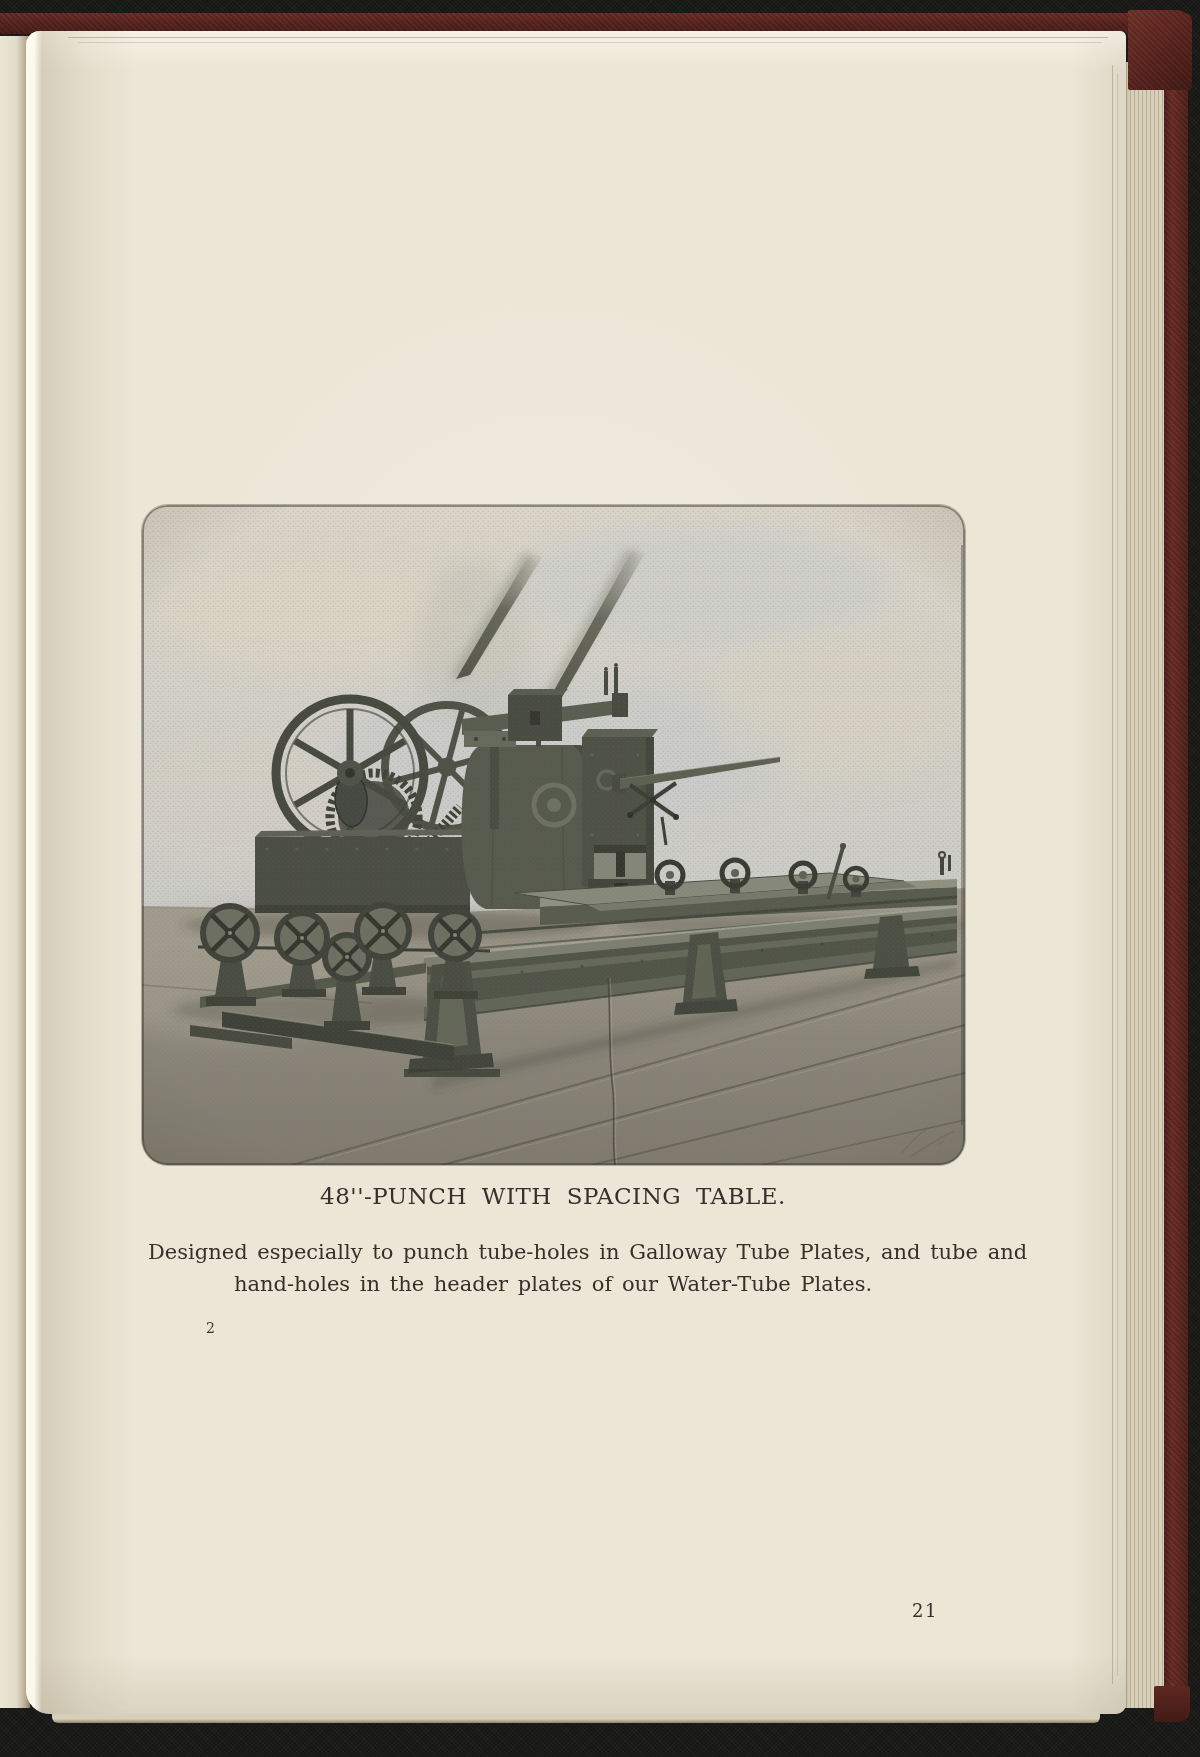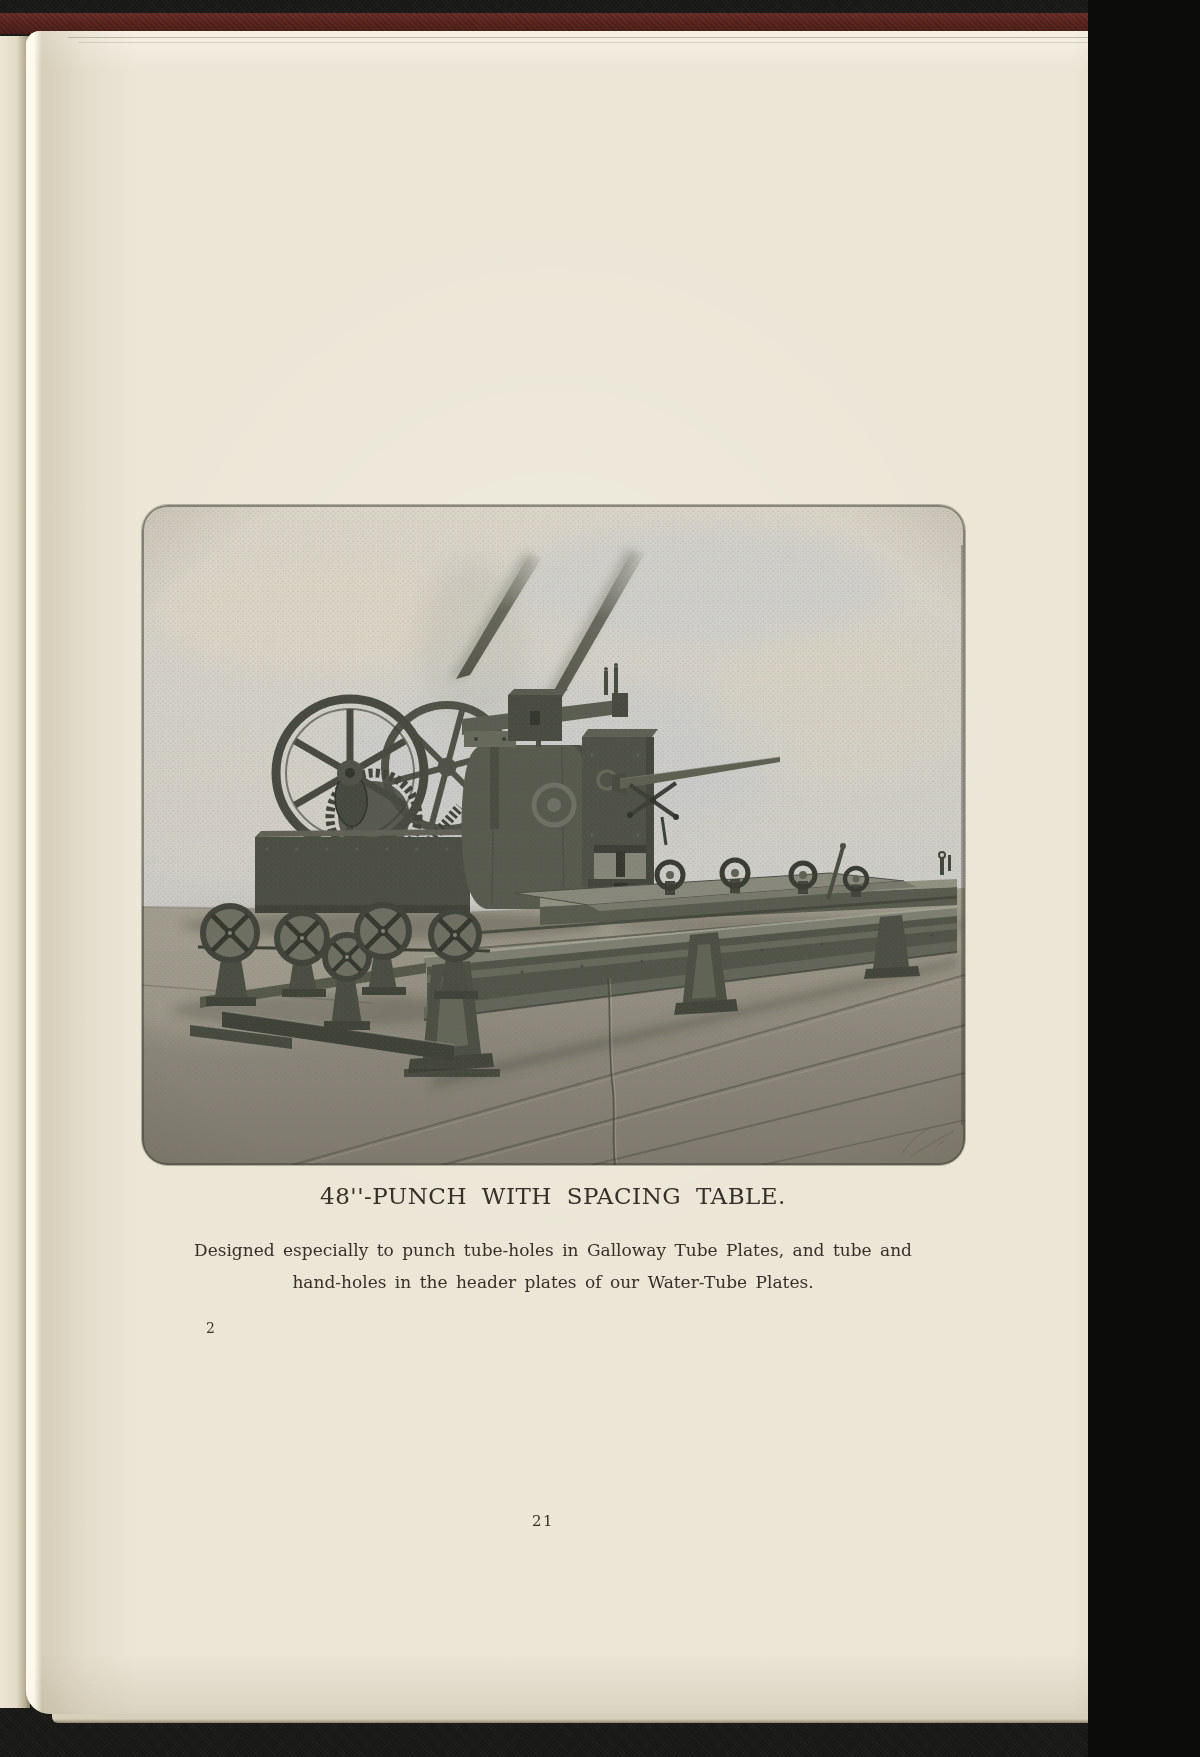--- a/index.html
+++ b/index.html
@@ -1,17 +1,17 @@
 <!DOCTYPE html>
 <html><head>
 <meta charset="utf-8">
 <style>
   html,body{margin:0;padding:0;background:#0c0c0b;}
   .stage{
-    position:relative;width:1088px;height:1757px;overflow:hidden;
+    position:relative;width:1200px;height:1757px;overflow:hidden;
     background-color:#171715;
     background-image:
       repeating-linear-gradient(45deg, rgba(255,255,255,0.028) 0 1px, transparent 1px 3px),
       repeating-linear-gradient(-45deg, rgba(255,255,255,0.02) 0 1px, transparent 1px 3px);
     font-family:"DejaVu Serif", serif;
   }
   .cover{
     background:linear-gradient(#6e3129 0%, #5e2721 45%, #4c201b 100%);
     background-blend-mode:multiply;
     position:absolute;
@@ -67,26 +67,26 @@
     position:absolute;left:142px;top:505px;width:823px;height:660px;
     border-radius:26px;overflow:hidden;background:#cfcdc2;
     box-shadow:0 0 0 1px rgba(88,84,70,0.4);
   }
   .photo-wrap svg{display:block;width:823px;height:660px;}
   .caption{
     position:absolute;left:148px;top:1183px;width:810px;text-align:center;
     font-size:23px;color:#35302a;letter-spacing:.5px;word-spacing:7px;white-space:nowrap;
   }
   .desc{position:absolute;left:148px;width:810px;text-align:center;
-    font-size:17px;color:#35302a;word-spacing:3px;white-space:nowrap;}
+    font-size:21px;color:#35302a;word-spacing:3px;white-space:nowrap;}
   .desc.l1{top:1240px;}
   .desc.l2{top:1272px;}
   .sig-mark{position:absolute;left:206px;top:1320px;font-size:14px;color:#3a352e;}
-  .folio{position:absolute;left:148px;top:1512px;width:790px;text-align:center;
-    font-size:15px;letter-spacing:1.5px;color:#35302a;}
+  .folio{position:absolute;left:148px;top:1600px;width:790px;text-align:right;
+    font-size:18px;letter-spacing:1.5px;color:#35302a;}
 </style>
 </head>
 <body>
 
 <div class="stage">
 
   <div class="cover cover-top">
       <div class="cover-texture"></div>
     </div>
   <div class="cover cover-right">

